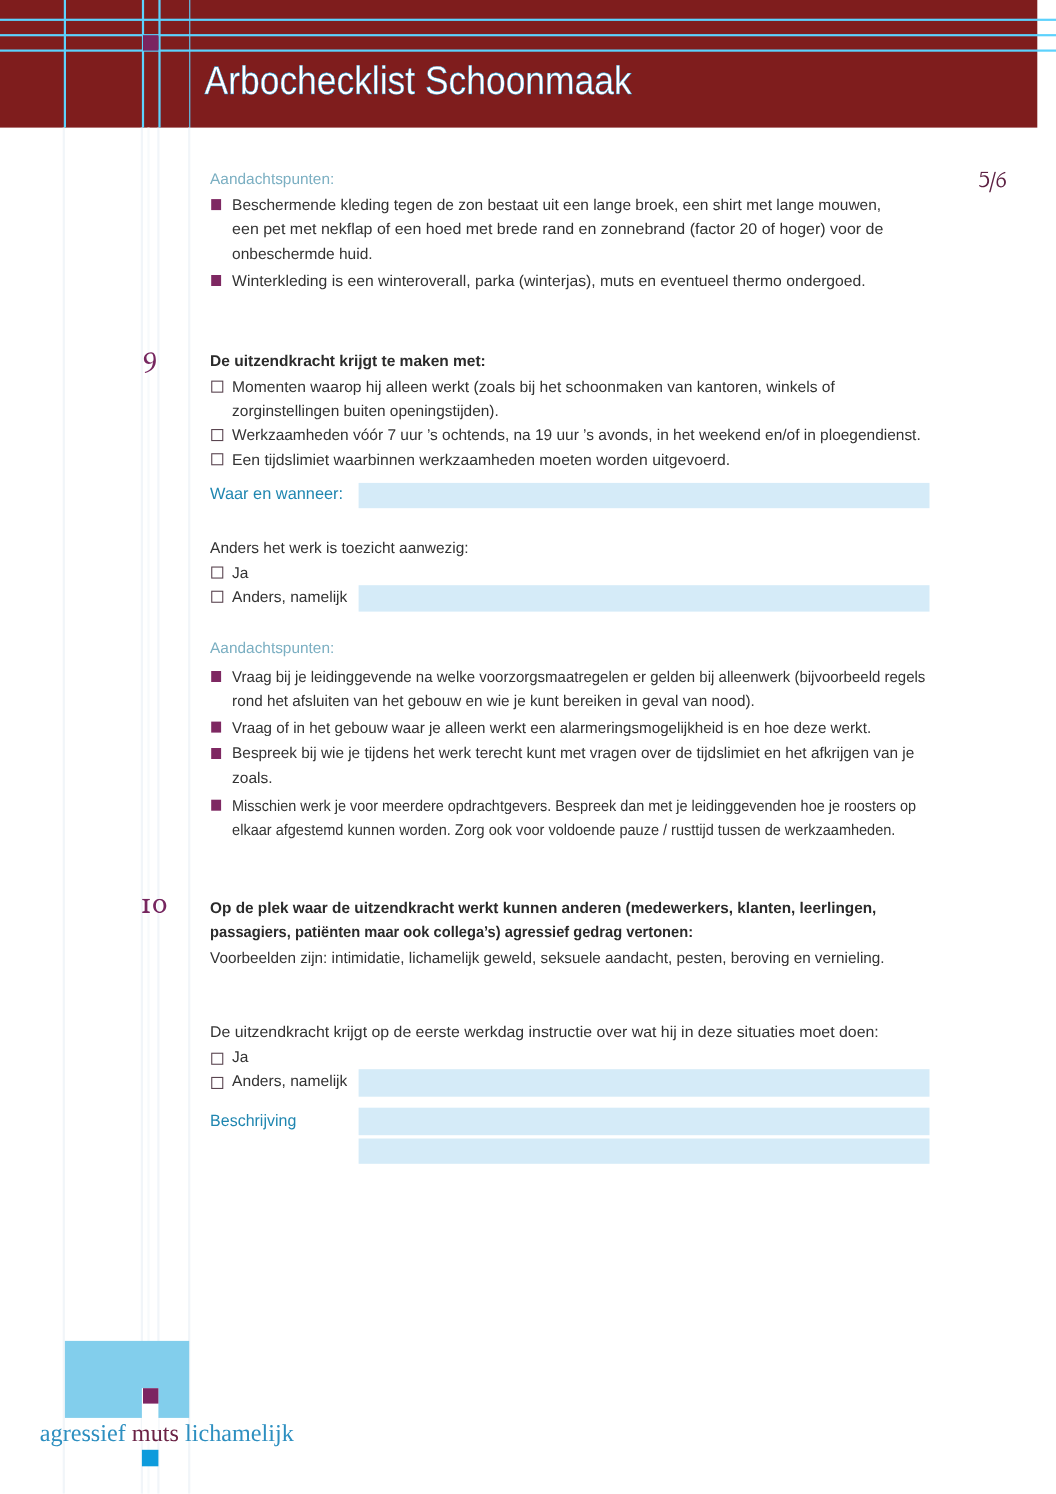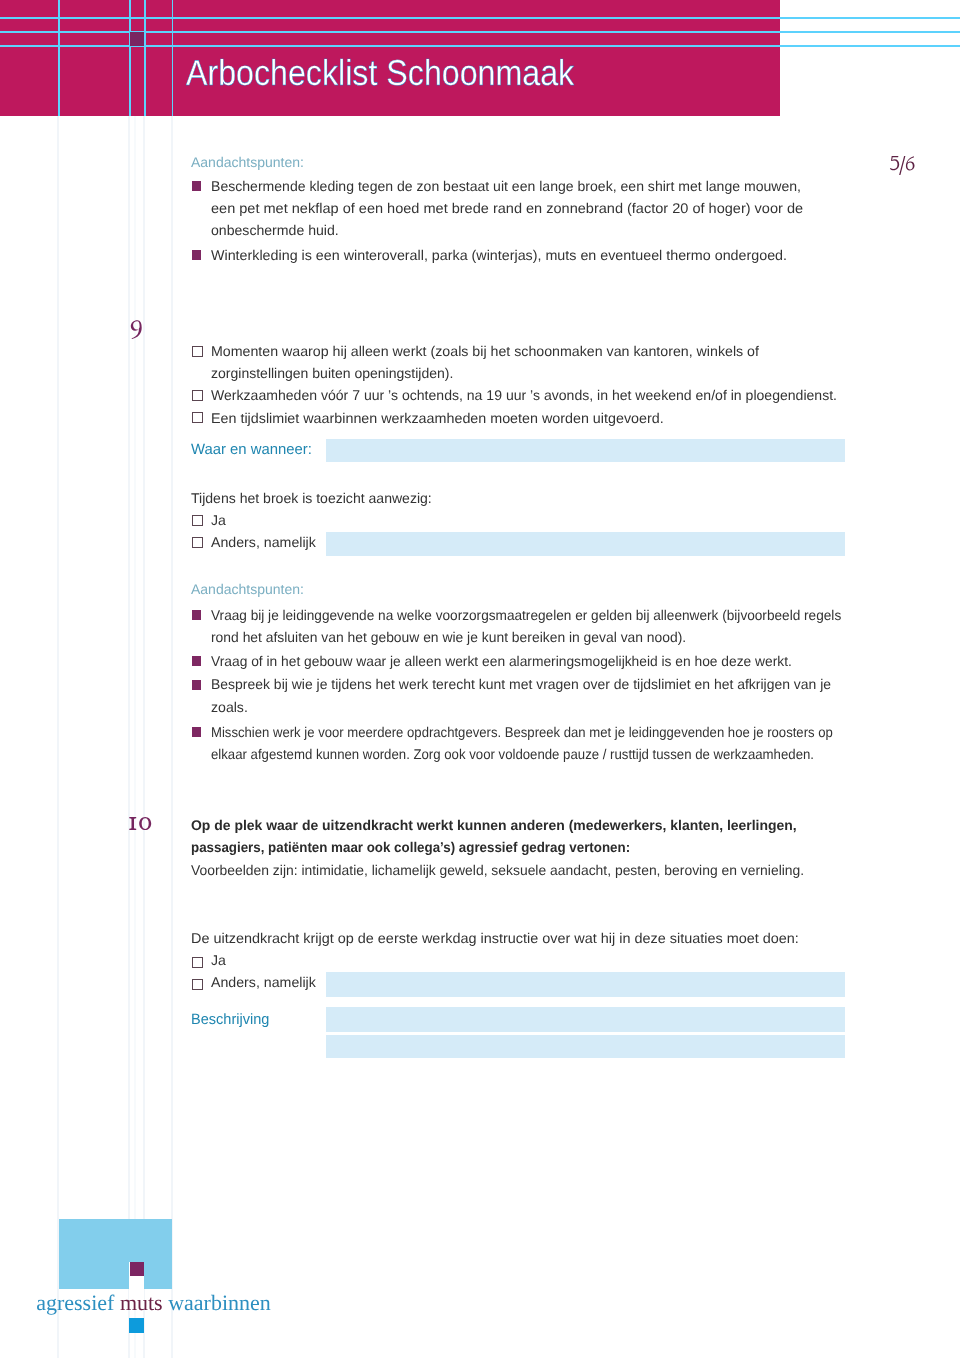--- a/index.html
+++ b/index.html
@@ -2,21 +2,21 @@
 <html><head>
 <meta charset="utf-8">
 <title>Arbochecklist Schoonmaak</title>
 <style>
   html,body{margin:0;padding:0;}
   body{width:960px;height:1358px;background:#ffffff;position:relative;overflow:hidden;
        font-family:"Liberation Sans",sans-serif;
        -webkit-font-smoothing:antialiased;text-rendering:geometricPrecision;}
   .page{position:absolute;left:0;top:0;width:960px;height:1358px;opacity:0.999;}
 
-  .hdr{position:absolute;left:0;top:0;width:780px;height:116px;background:#be185d;}
+  .hdr{position:absolute;left:0;top:0;width:943px;height:116px;background:#7f1d1d;}
   .hline{position:absolute;left:0;width:960px;height:1.7px;background:#5CD2FD;}
   .vline{position:absolute;top:0;height:116px;width:1.7px;background:#5CD2FD;}
   .hdr-square{position:absolute;left:129.7px;top:32.4px;width:14.6px;height:13.4px;background:#7A2561;}
   .hdr-title{position:absolute;left:185.5px;top:53px;color:#ffffff;font-size:36px;
       line-height:40px;font-weight:400;white-space:nowrap;
       transform:scaleX(0.894);transform-origin:0 0;
       -webkit-text-stroke:0.35px #0099DE;}
 
   .gwrap{position:absolute;left:0;top:116px;width:960px;height:1242px;}
   .gline{position:absolute;top:0;width:2.3px;height:1242px;}
@@ -83,30 +83,31 @@
   <div class="txt" style="left:211px;top:197.1px;transform:scaleX(1.0309);transform-origin:0 0;">een pet met nekflap of een hoed met brede rand en zonnebrand (factor 20 of hoger) voor de</div>
   <div class="txt" style="left:211px;top:219.1px;">onbeschermde huid.</div>
   <div class="bsq" style="left:191.9px;top:249.6px;"></div>
   <div class="txt" style="left:211px;top:243.6px;transform:scaleX(1.0142);transform-origin:0 0;">Winterkleding is een winteroverall, parka (winterjas), muts en eventueel thermo ondergoed.</div>
   <div class="secnum secnum9">
   <svg width="13.5" height="19" viewBox="0 0 12.5 19" aria-hidden="true">
     <path fill="#76265F" d="M7.9 0.2 C4.2 0.2 1.3 2.8 1.3 6.2 C1.3 8.9 3.1 10.8 5.7 10.8 C7.3 10.8 8.6 10.1 9.5 8.8 C9.4 13.0 7.6 16.1 4.2 17.4 L2.1 18.2 L2.5 19.0 L4.7 18.3 C9.6 16.6 12.2 12.7 12.2 7.7 C12.2 3.0 10.8 0.2 7.9 0.2 Z M7.7 1.3 C9.4 1.3 10.1 3.1 10.1 6.4 C10.1 8.3 9.0 9.6 7.3 9.6 C5.2 9.6 3.6 7.7 3.6 5.1 C3.6 2.8 5.3 1.3 7.7 1.3 Z"></path>
   </svg>
   <span class="vis-hidden">9</span>
 </div>
+  <div class="txt b" style="left:191px;top:317.1px;">De uitzendkracht krijgt te maken met:</div>
   <div class="cbx" style="left:191.9px;top:345.6px;"></div>
   <div class="txt" style="left:211px;top:339.6px;transform:scaleX(1.0079);transform-origin:0 0;">Momenten waarop hij alleen werkt (zoals bij het schoonmaken van kantoren, winkels of</div>
   <div class="txt" style="left:211px;top:361.9px;transform:scaleX(0.9947);transform-origin:0 0;">zorginstellingen buiten openingstijden).</div>
   <div class="cbx" style="left:191.9px;top:389.6px;"></div>
   <div class="txt" style="left:211px;top:383.9px;transform:scaleX(0.9975);transform-origin:0 0;">Werkzaamheden vóór 7 uur ’s ochtends, na 19 uur ’s avonds, in het weekend en/of in ploegendienst.</div>
   <div class="cbx" style="left:191.9px;top:412px;"></div>
   <div class="txt" style="left:211px;top:406.7px;transform:scaleX(1.0155);transform-origin:0 0;">Een tijdslimiet waarbinnen werkzaamheden moeten worden uitgevoerd.</div>
   <div class="lbl-field" style="left:191px;top:438.5px;transform:scaleX(0.9910);transform-origin:0 0;">Waar en wanneer:</div>
   <div class="fbox" style="left:326px;top:438.9px;width:519px;height:23.3px;"></div>
-  <div class="txt" style="left:191px;top:486.7px;transform:scaleX(0.9968);transform-origin:0 0;">Tijdens het broek is toezicht aanwezig:</div>
+  <div class="txt" style="left:191px;top:486.7px;transform:scaleX(0.9968);transform-origin:0 0;">Anders het werk is toezicht aanwezig:</div>
   <div class="cbx" style="left:191.9px;top:514.8px;"></div>
   <div class="txt" style="left:211px;top:509px;">Ja</div>
   <div class="cbx" style="left:191.9px;top:536.8px;"></div>
   <div class="txt" style="left:211px;top:531px;transform:scaleX(1.0059);transform-origin:0 0;">Anders, namelijk</div>
   <div class="fbox" style="left:326px;top:531.7px;width:519px;height:24.4px;"></div>
   <div class="lbl-note" style="left:191px;top:578.1px;">Aandachtspunten:</div>
   <div class="bsq" style="left:191.9px;top:610.4px;"></div>
   <div class="txt" style="left:211px;top:603.5px;transform:scaleX(0.9676);transform-origin:0 0;">Vraag bij je leidinggevende na welke voorzorgsmaatregelen er gelden bij alleenwerk (bijvoorbeeld regels</div>
   <div class="txt" style="left:211px;top:626.3px;transform:scaleX(0.9846);transform-origin:0 0;">rond het afsluiten van het gebouw en wie je kunt bereiken in geval van nood).</div>
   <div class="bsq" style="left:191.9px;top:656.3px;"></div>
@@ -134,15 +135,15 @@
   <div class="txt" style="left:211px;top:971.4px;transform:scaleX(1.0059);transform-origin:0 0;">Anders, namelijk</div>
   <div class="fbox" style="left:326px;top:972.4px;width:519px;height:24.6px;"></div>
   <div class="lbl-field" style="left:191px;top:1009.4px;transform:scaleX(0.9690);transform-origin:0 0;">Beschrijving</div>
   <div class="fbox" style="left:326px;top:1007px;width:519px;height:24.6px;"></div>
   <div class="fbox" style="left:326px;top:1034.6px;width:519px;height:23.9px;"></div>
   <div class="logo">
     <div class="logo-blk"></div>
     <div class="logo-gap"></div>
     <div class="logo-sq-p"></div>
     <div class="logo-sq-b"></div>
-    <div class="logo-txt"><span class="lt-a">agressief </span><span class="lt-b">muts</span><span class="lt-a"> waarbinnen</span></div>
+    <div class="logo-txt"><span class="lt-a">agressief </span><span class="lt-b">muts</span><span class="lt-a"> lichamelijk</span></div>
   </div>
 </div>
 
 </body></html>

